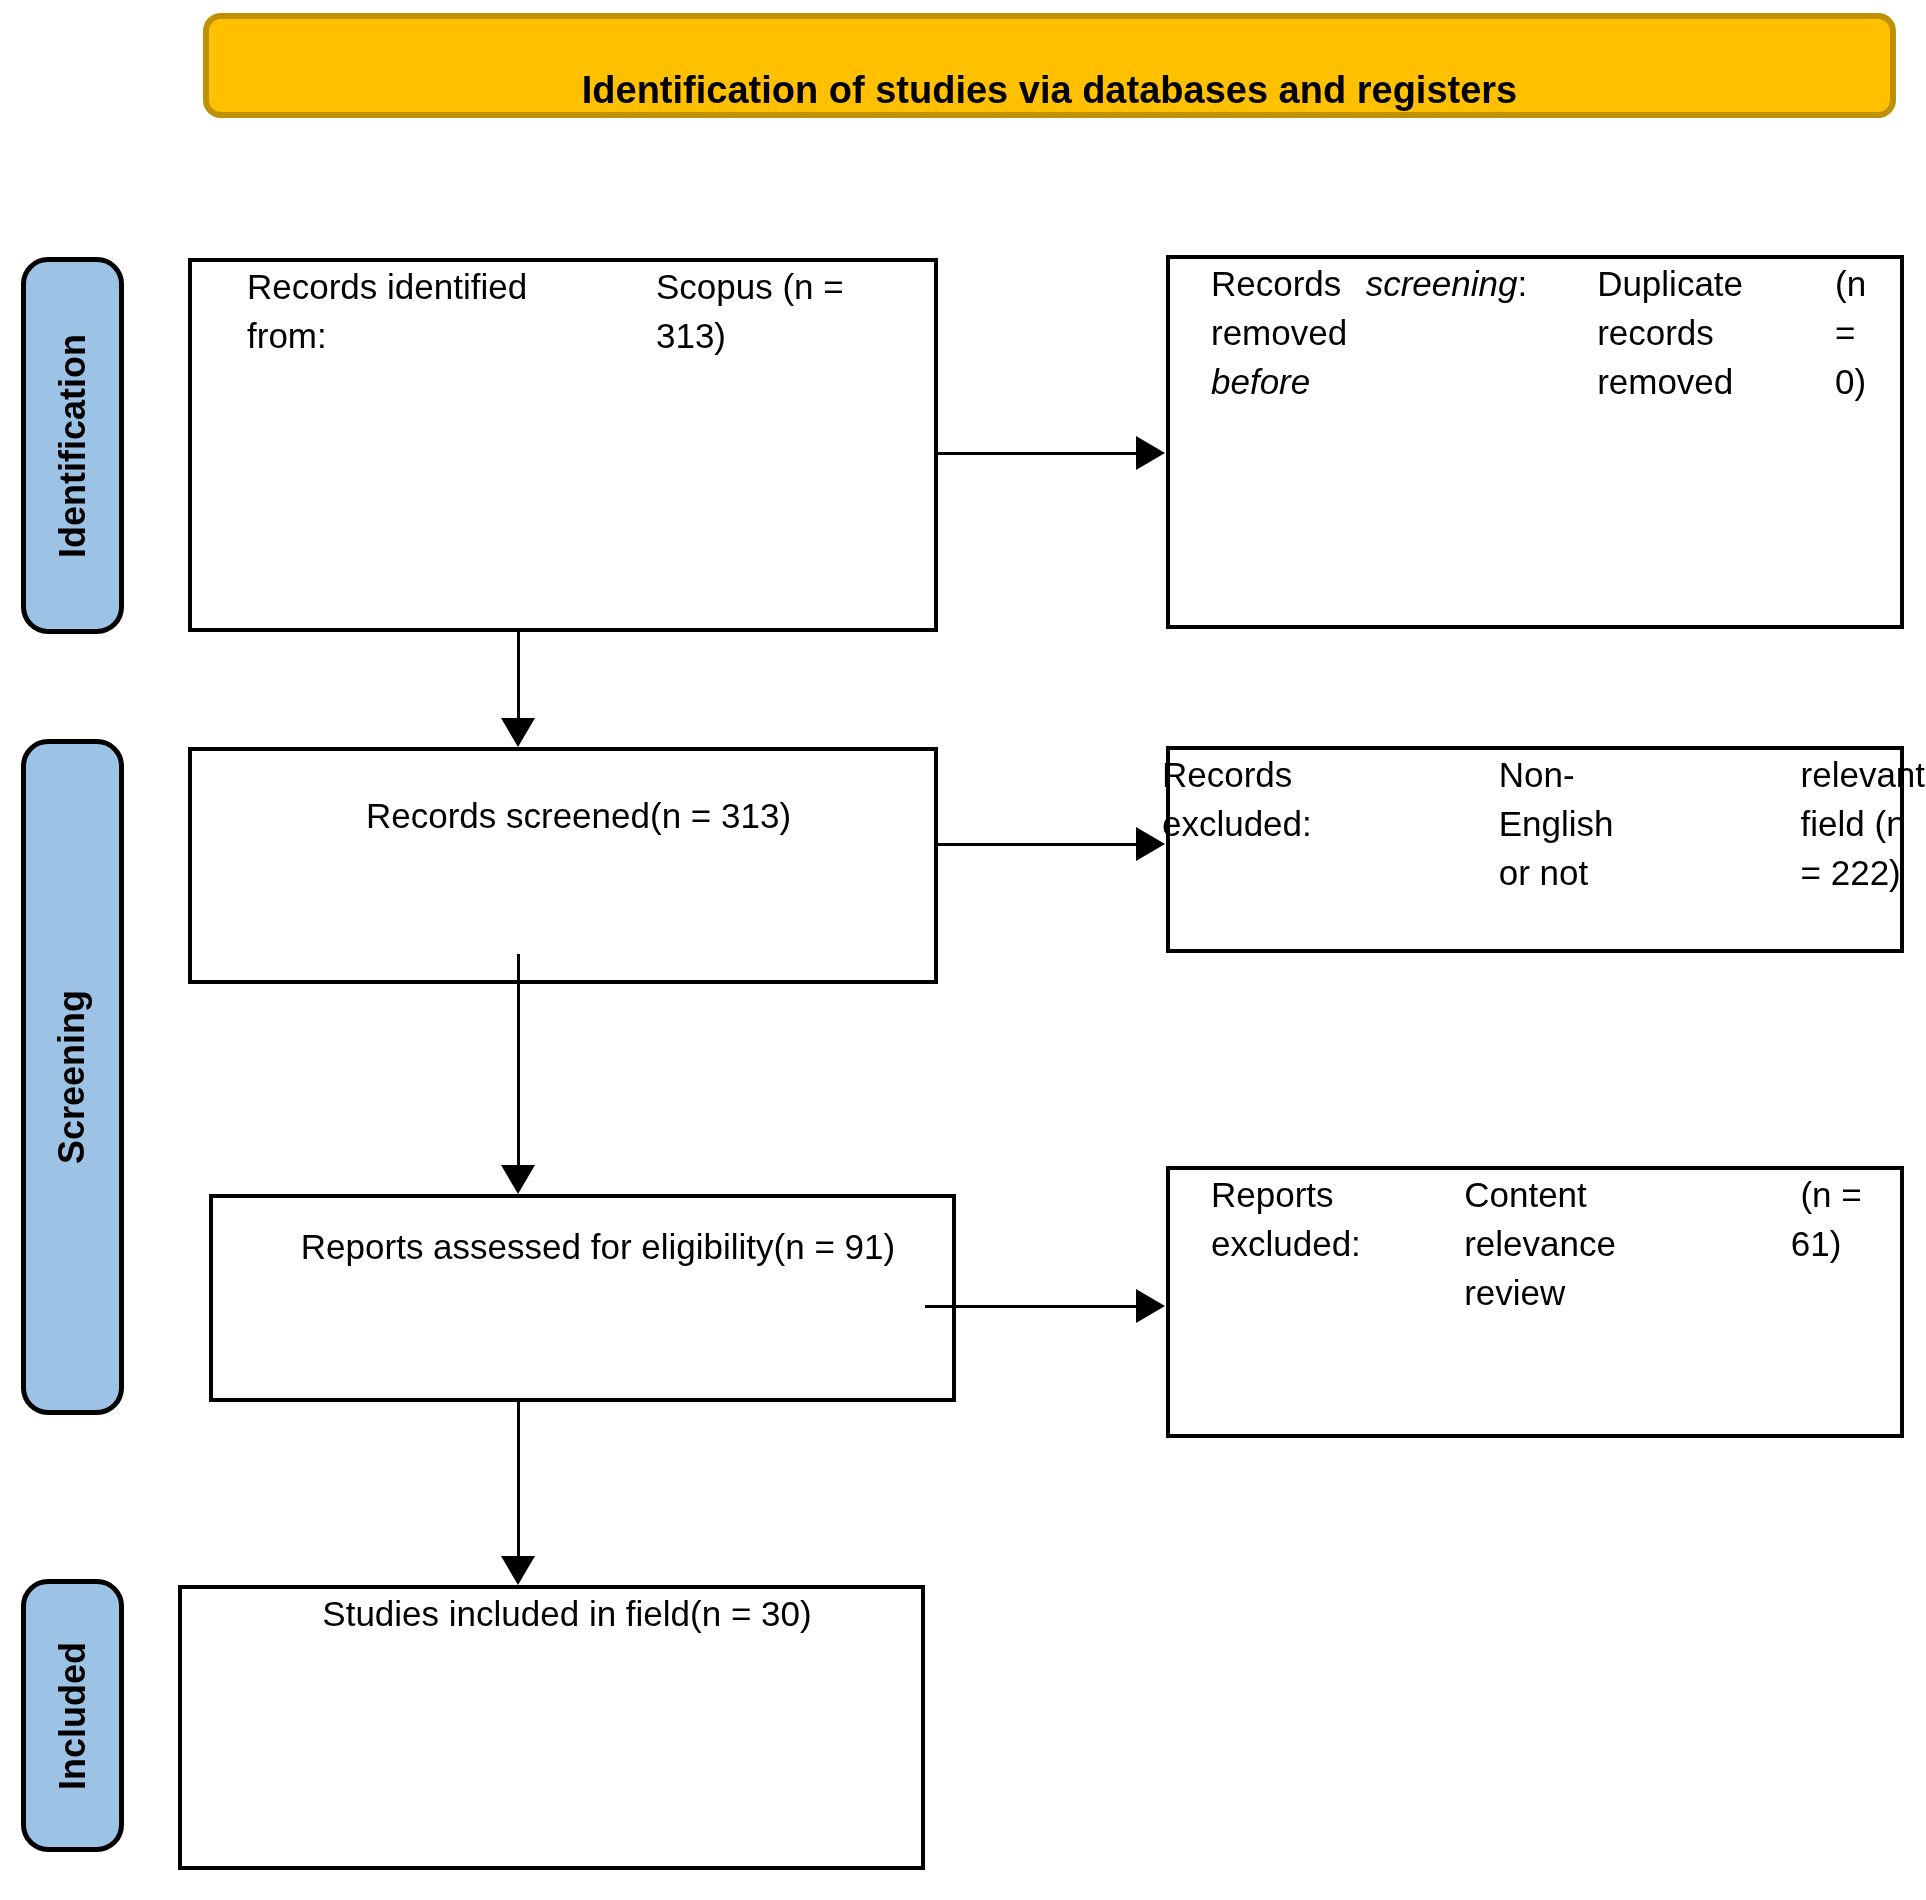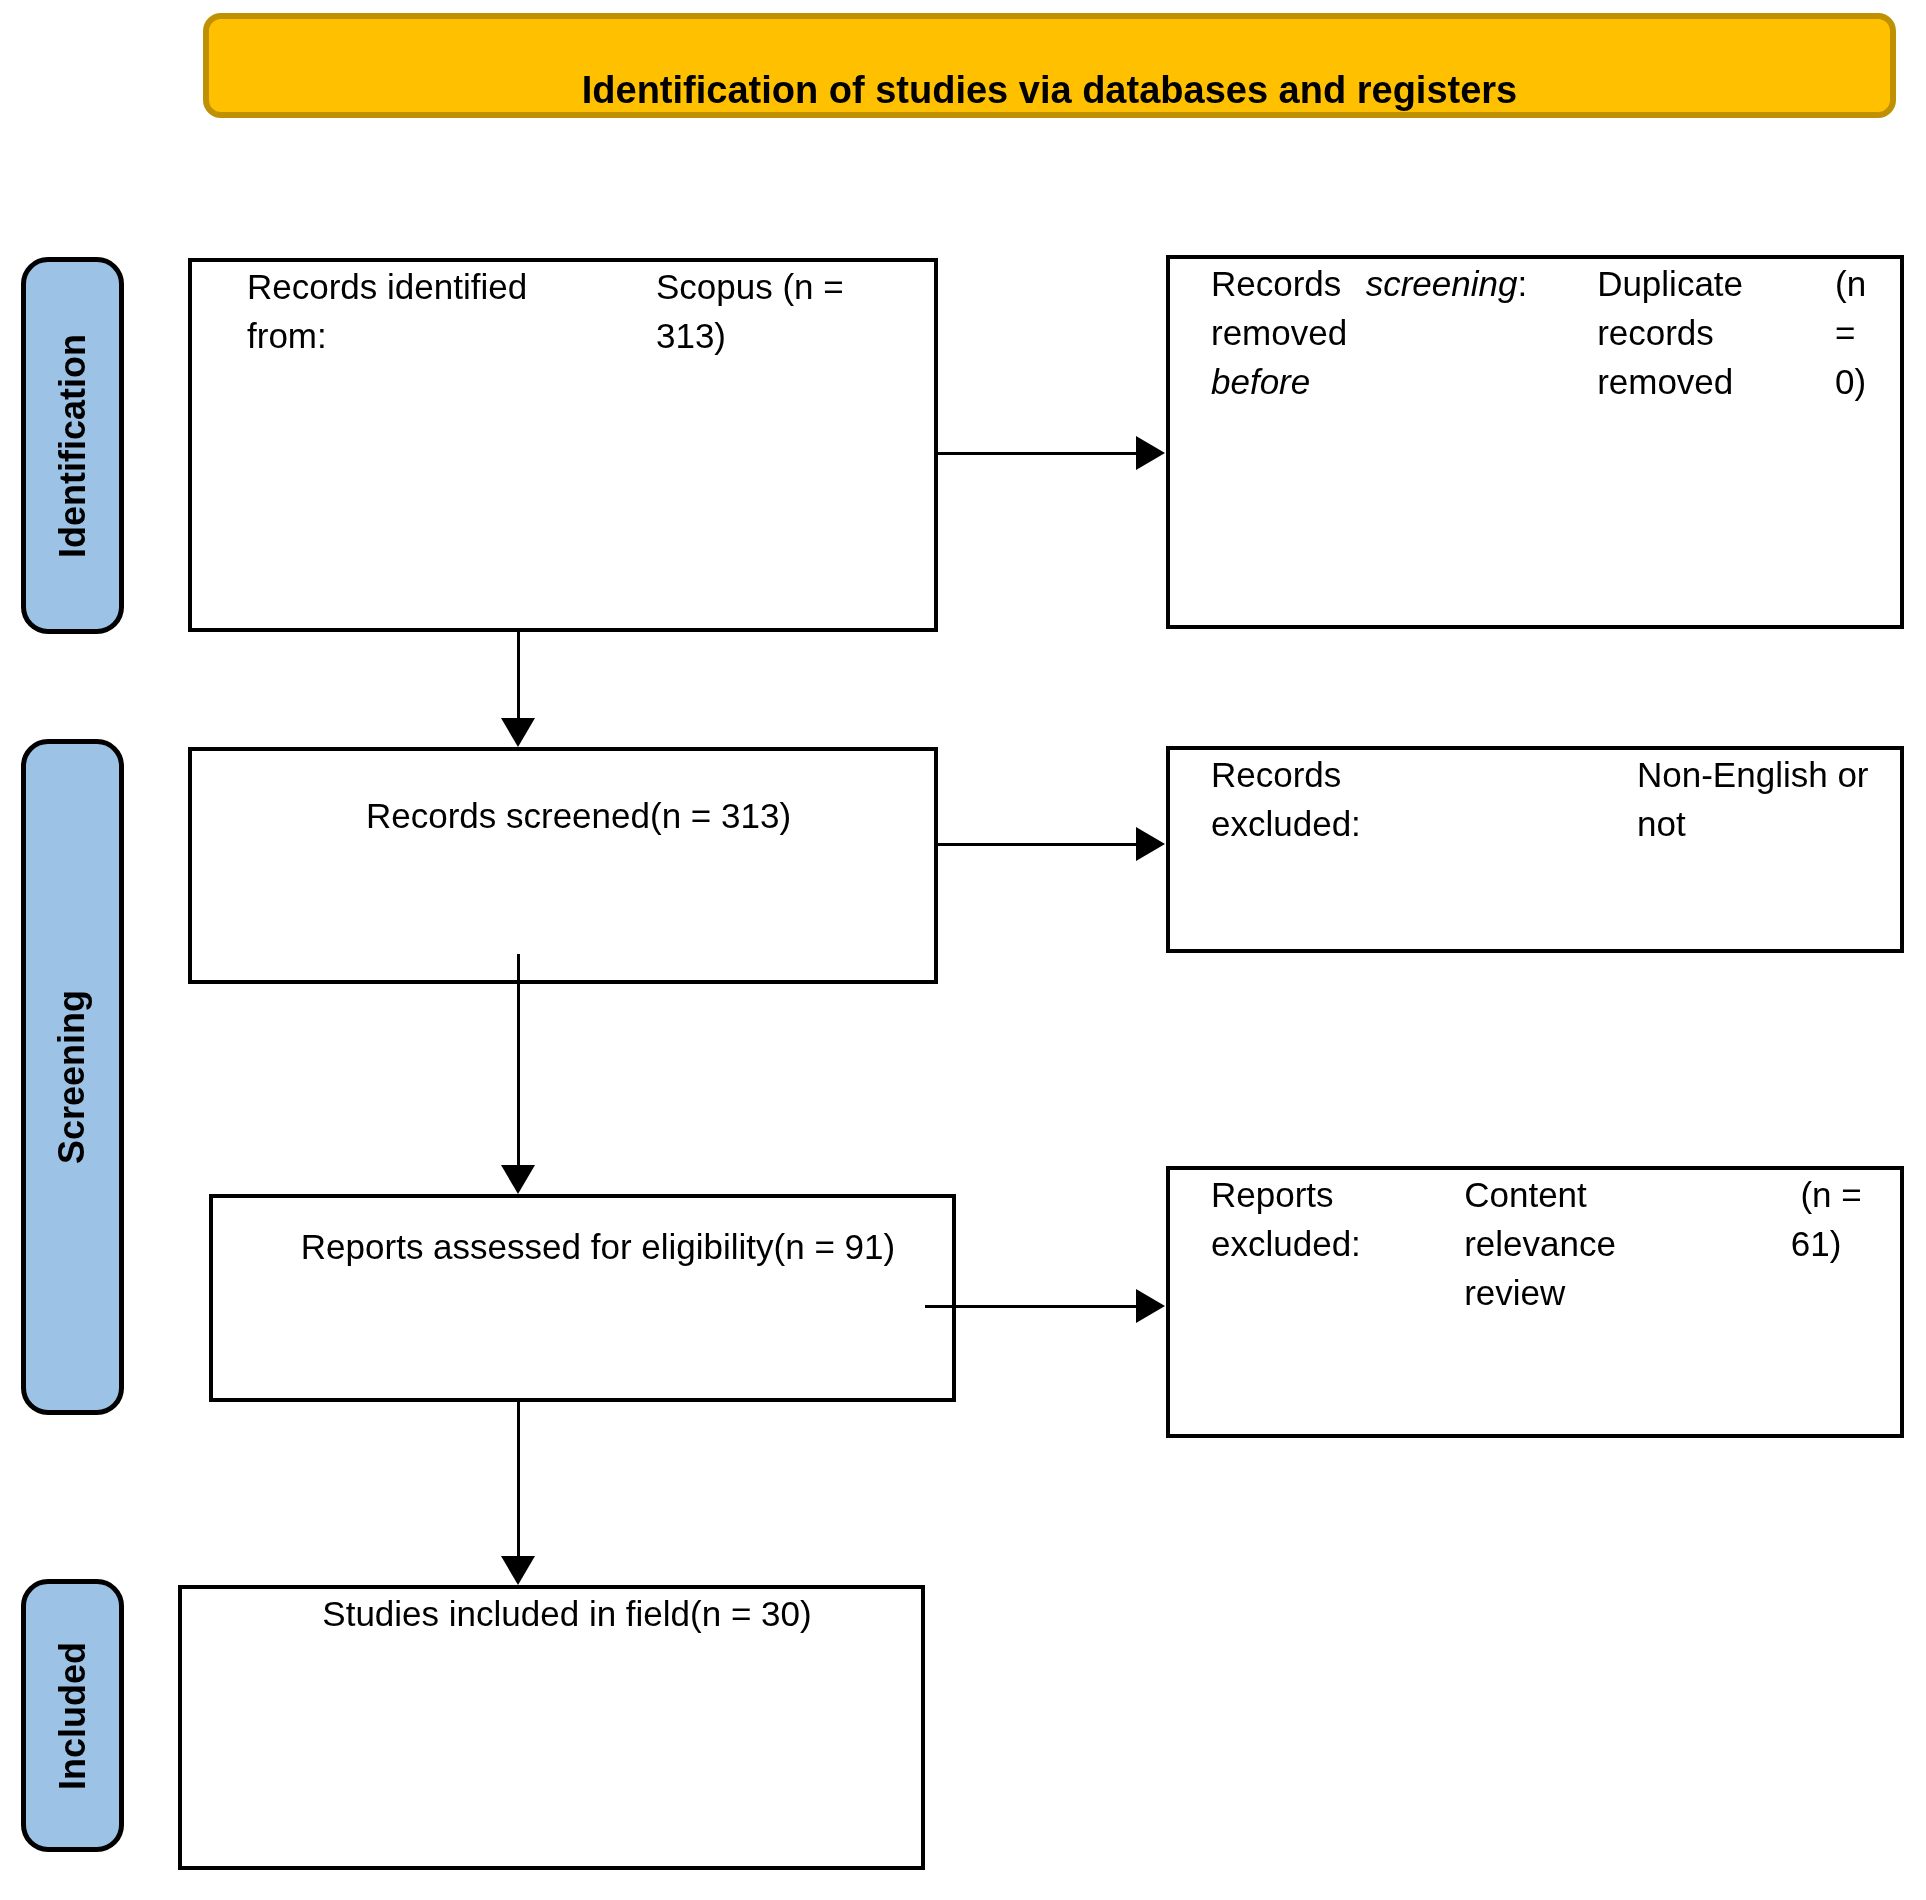--- a/index.html
+++ b/index.html
@@ -142,20 +142,21 @@
   </div>
 
   <div class="fbox left-col" id="box-records-screened">
     <div class="line">Records screened</div>
     <div class="line">(n = 313)</div>
   </div>
 
   <div class="fbox right-col" id="box-records-excluded">
     <div class="line">Records excluded:</div>
     <div class="line ind3">Non-English or not</div>
+    <div class="line ind3">relevant field (n = 222)</div>
   </div>
 
   <div class="fbox left-col" id="box-reports-assessed">
     <div class="line">Reports assessed for eligibility</div>
     <div class="line">(n = 91)</div>
   </div>
 
   <div class="fbox right-col" id="box-reports-excluded">
     <div class="line">Reports excluded:</div>
     <div class="line ind2">Content relevance review</div>

